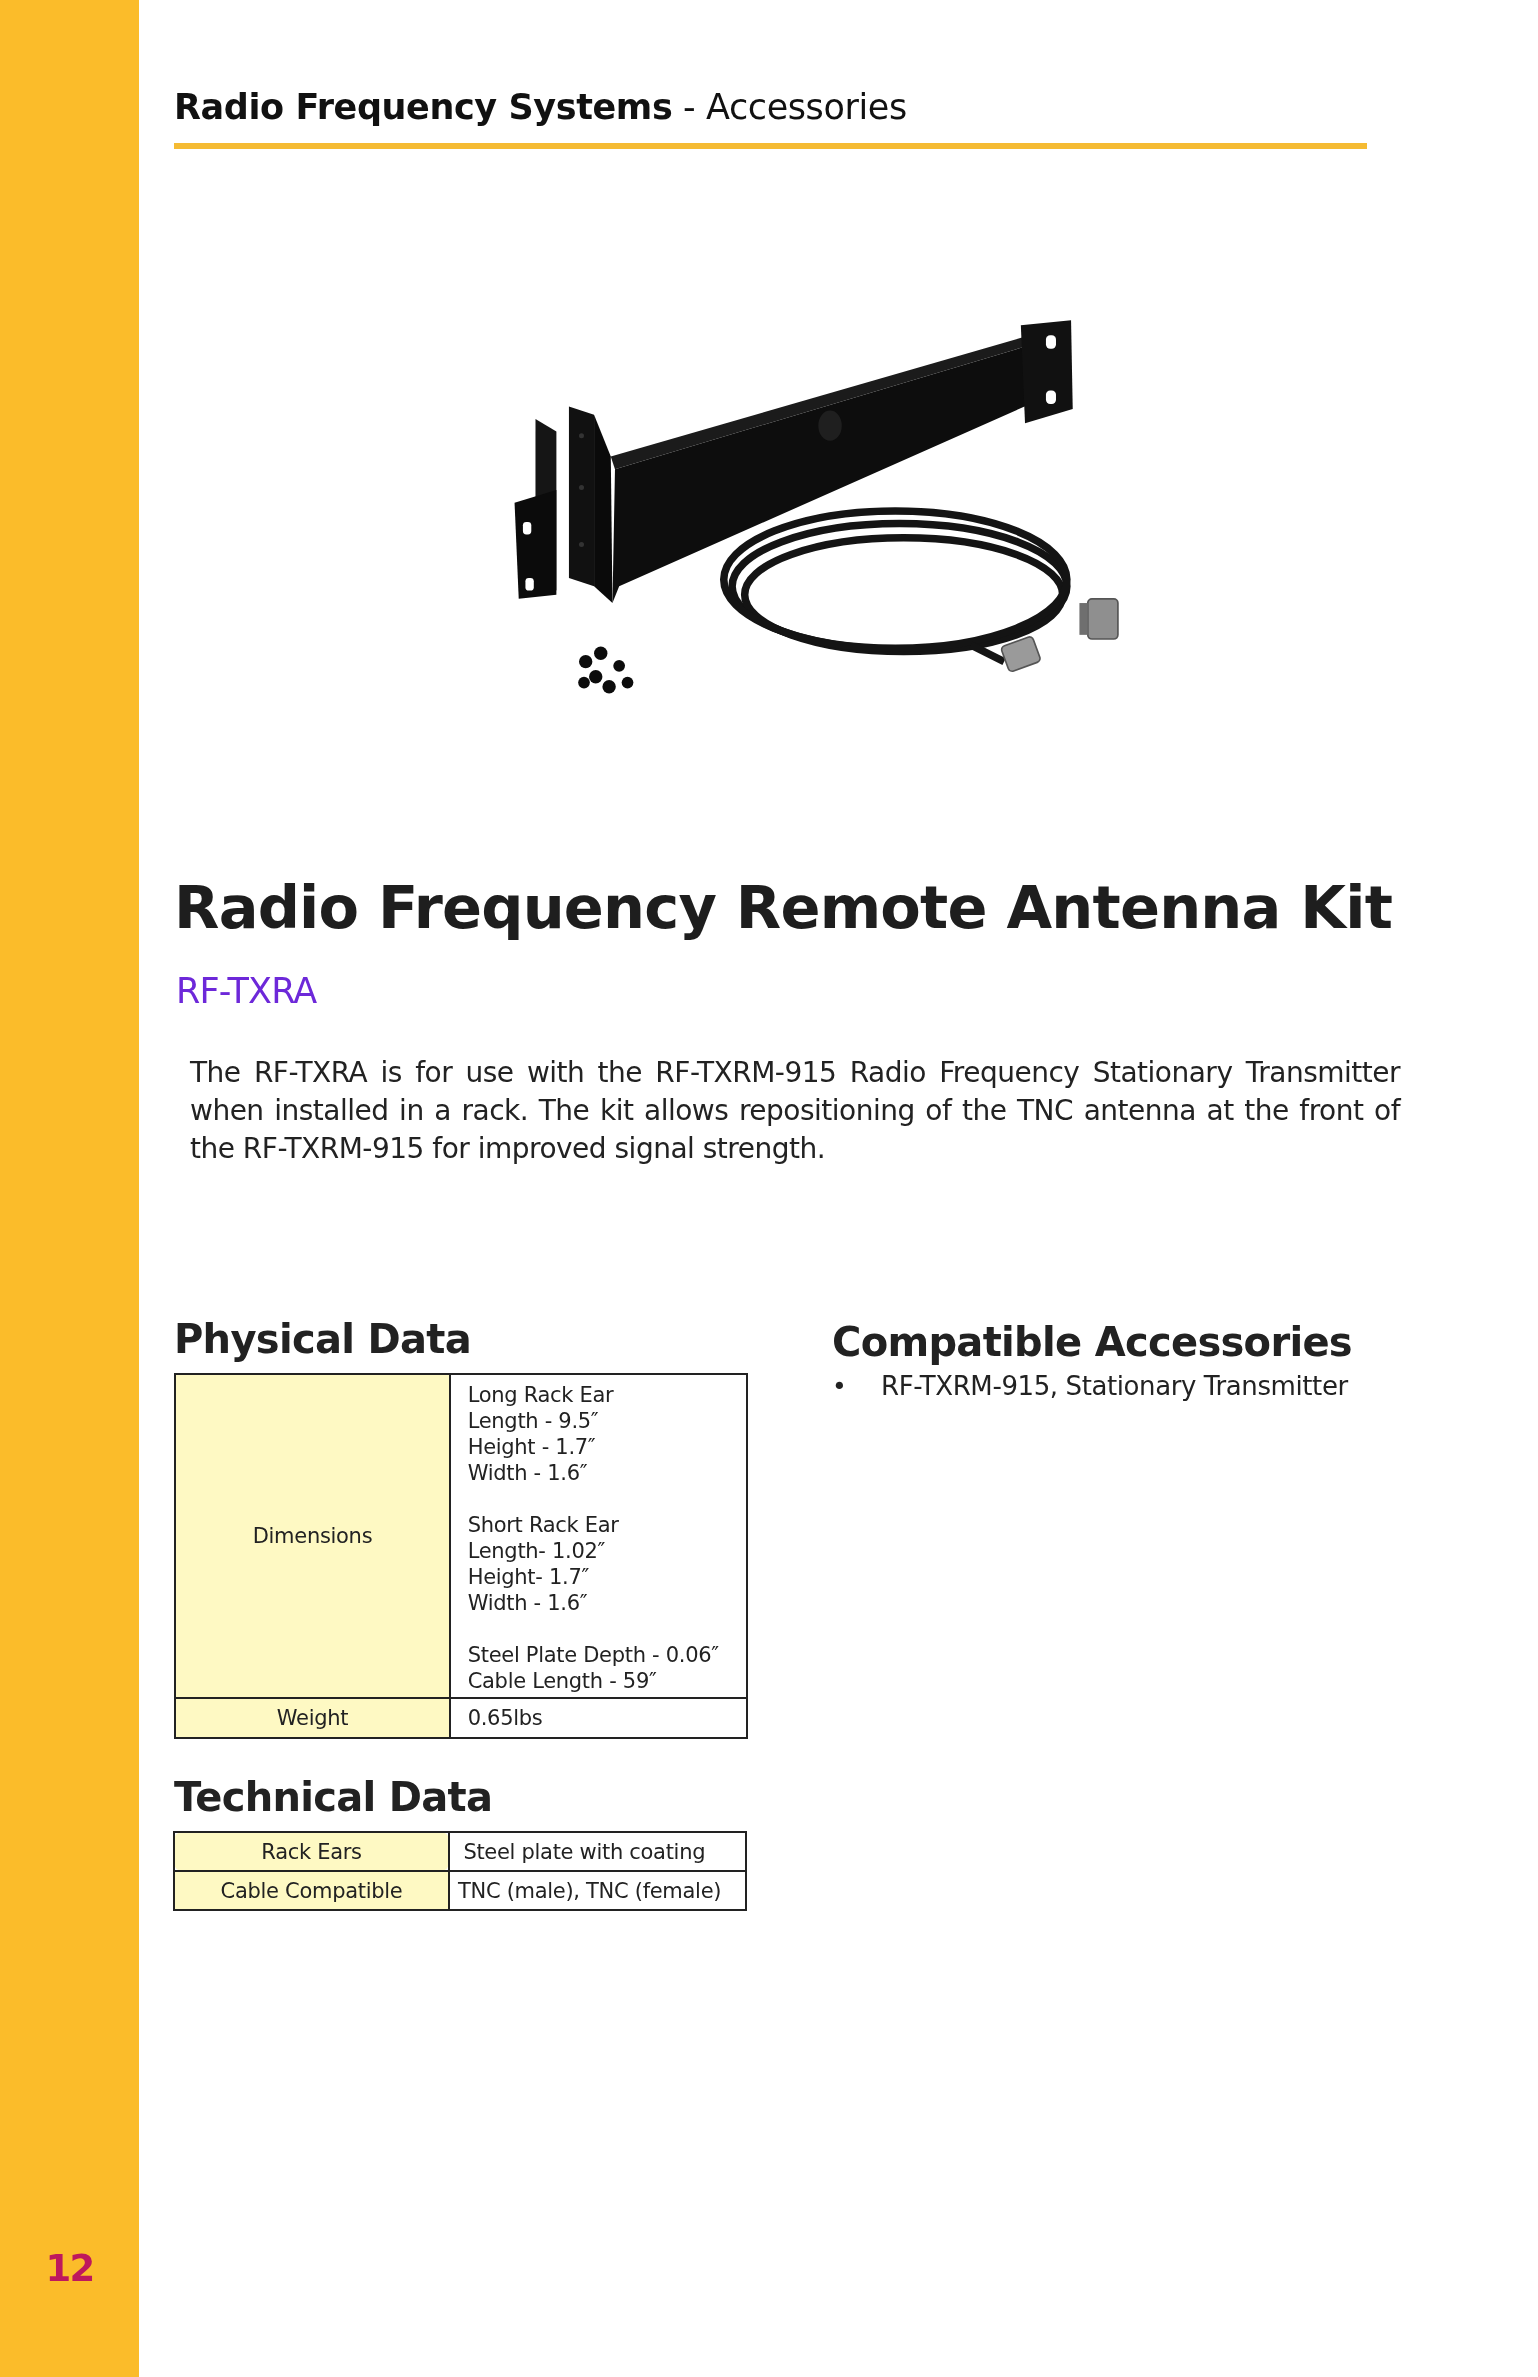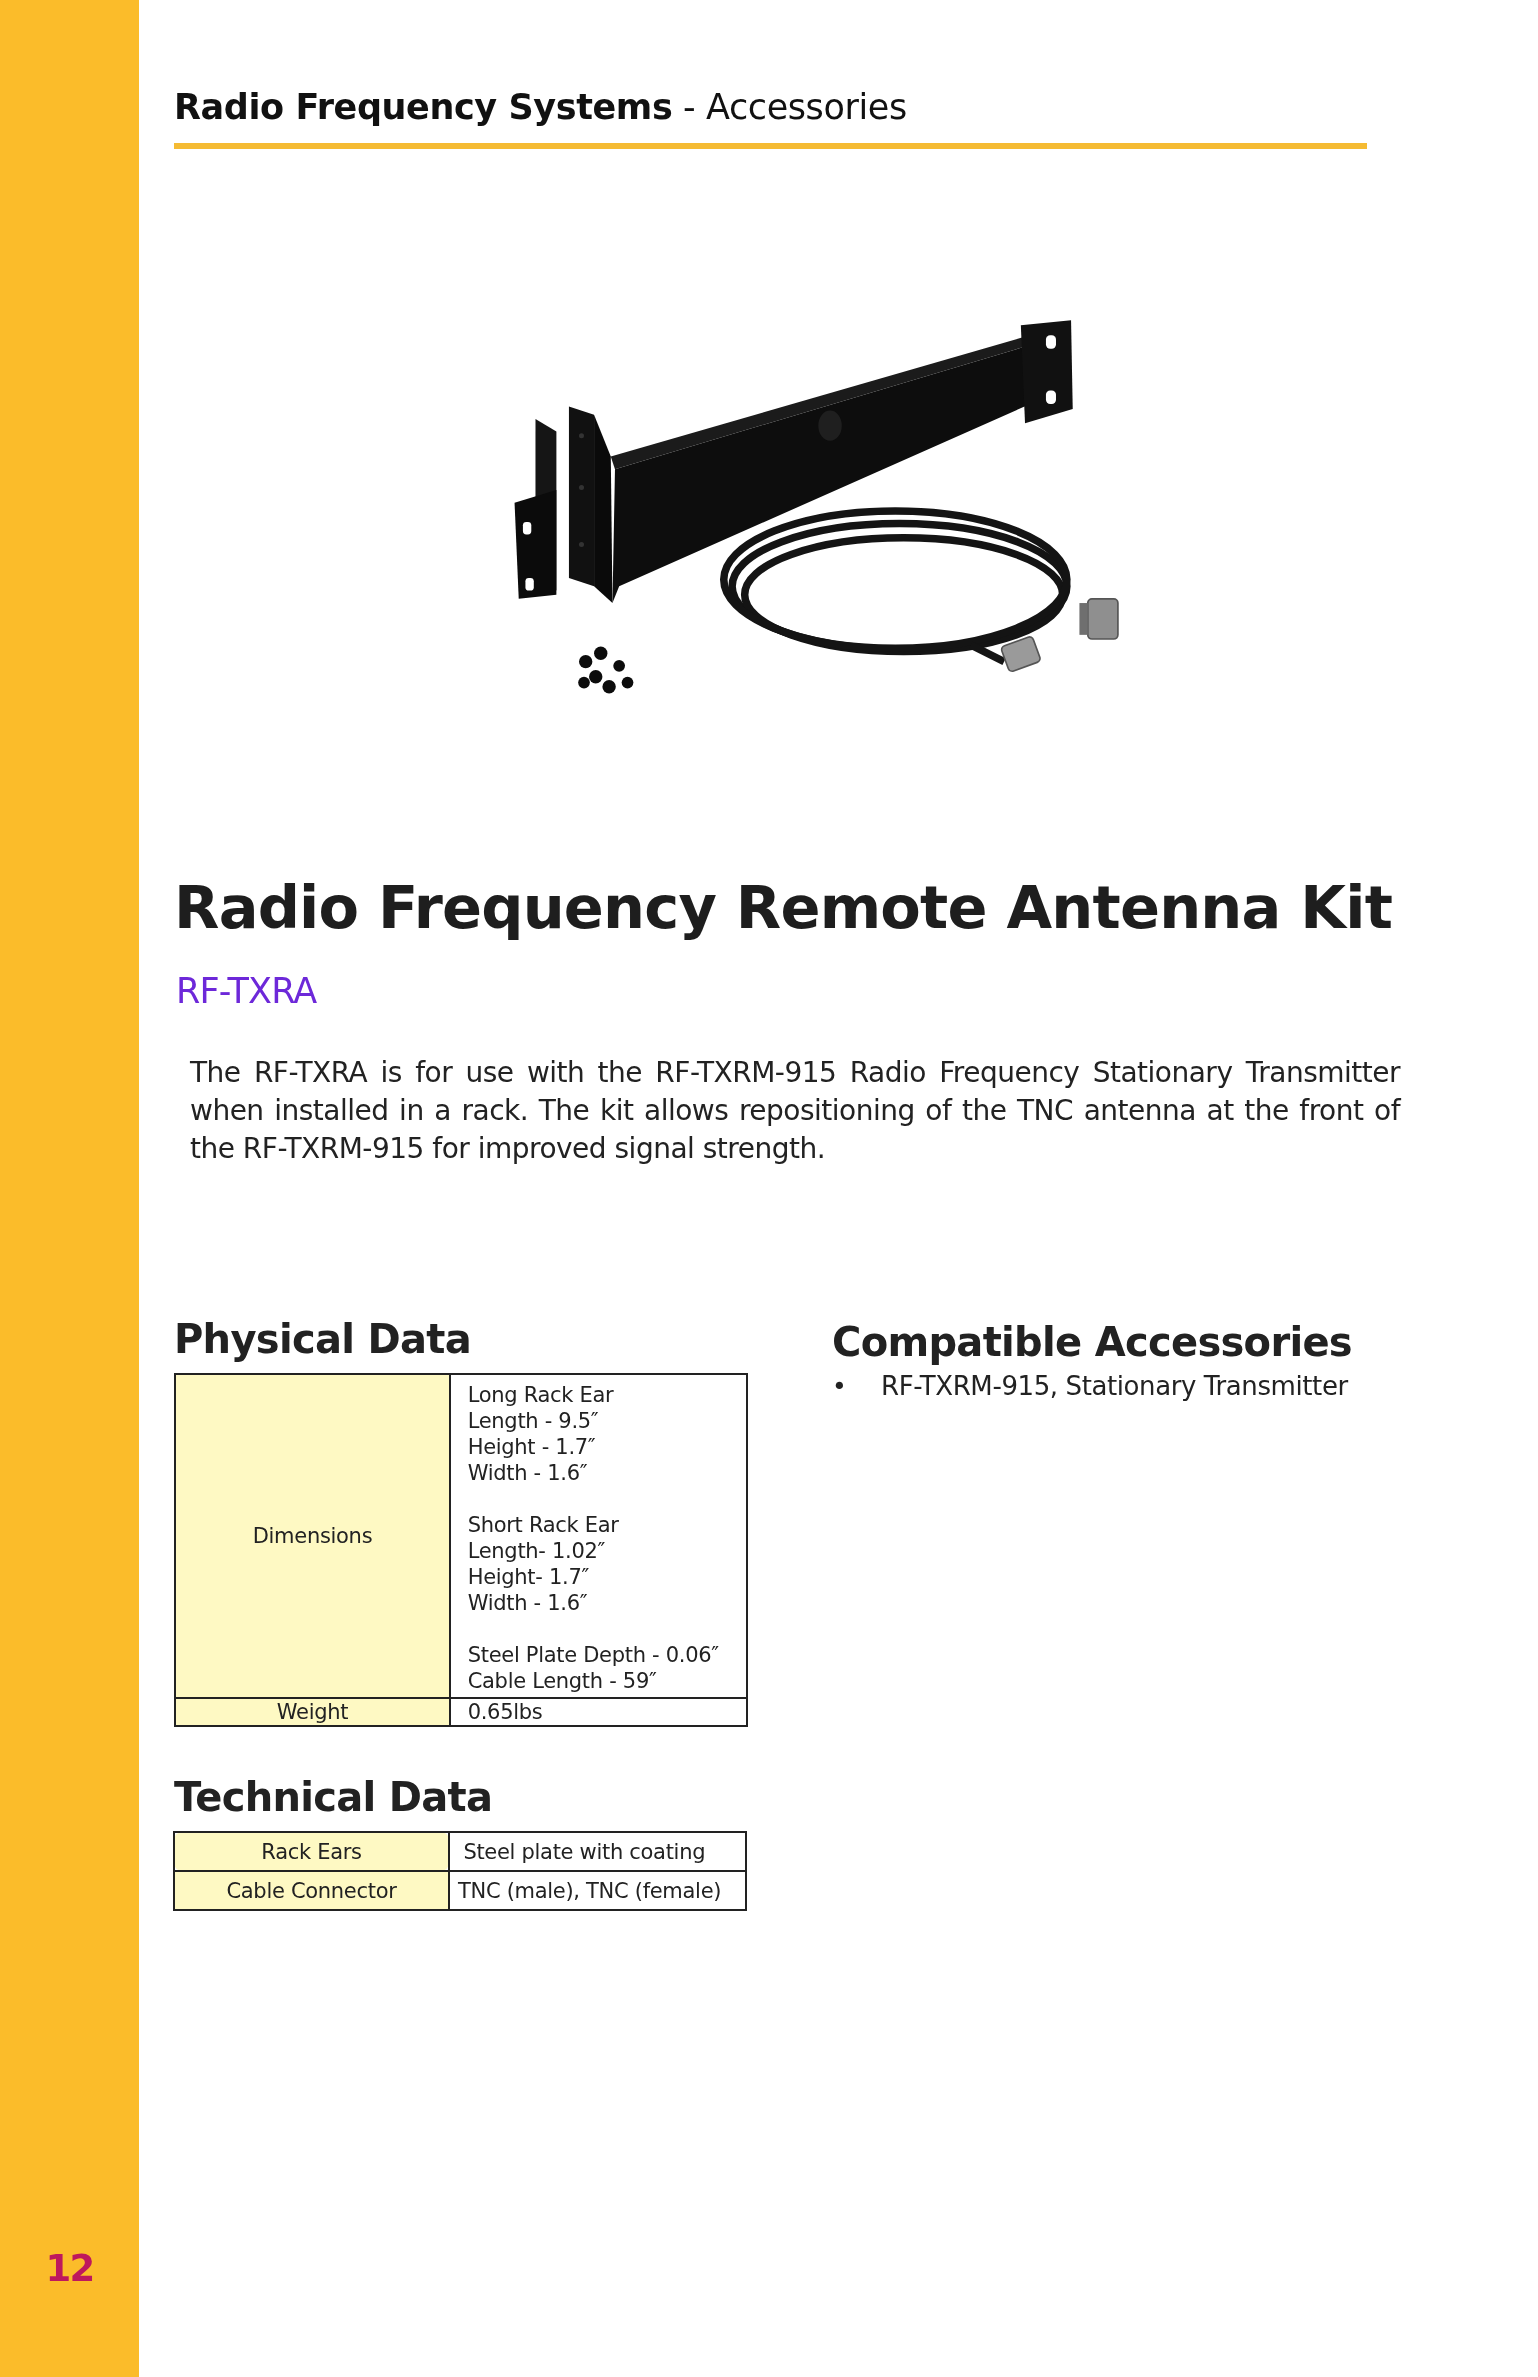--- a/index.html
+++ b/index.html
@@ -142,36 +142,36 @@
           <div>Height- 1.7″</div>
           <div>Width - 1.6″</div>
         </div>
         <div class="dim-group">
           <div>Steel Plate Depth - 0.06″</div>
           <div>Cable Length - 59″</div>
         </div>
       </div>
     </td>
   </tr>
-  <tr style="height:28px;margin-top:48px;">
+  <tr style="height:40px;margin-top:48px;">
     <td class="label">Weight</td>
     <td class="value">0.65lbs</td>
   </tr>
 </tbody>
   </table>
 
 <div class="section-heading" style="left:174px; top:1774px;">Technical Data</div>
 <table class="spec" style="left:173px; top:1831px; width:574px;">
   <tbody>
       <tr style="height:39px;">
     <td class="label" style="width:273px;border-radius:8px;">Rack Ears</td>
     <td class="value" style="padding-left:13.4px;">Steel plate with coating</td>
   </tr>
   <tr style="height:39px;">
-    <td class="label">Cable Connector</td>
+    <td class="label">Cable Compatible</td>
     <td class="value" style="padding-left:8px;">TNC (male), TNC (female)</td>
   </tr>
 </tbody>
   </table>
 
 <div class="section-heading" style="left:832px; top:1319px;">Compatible Accessories</div>
 <ul class="bullet-list">
   <li>
     <span class="bullet-dot">•</span>
     <span>RF-TXRM-915, Stationary Transmitter</span>

